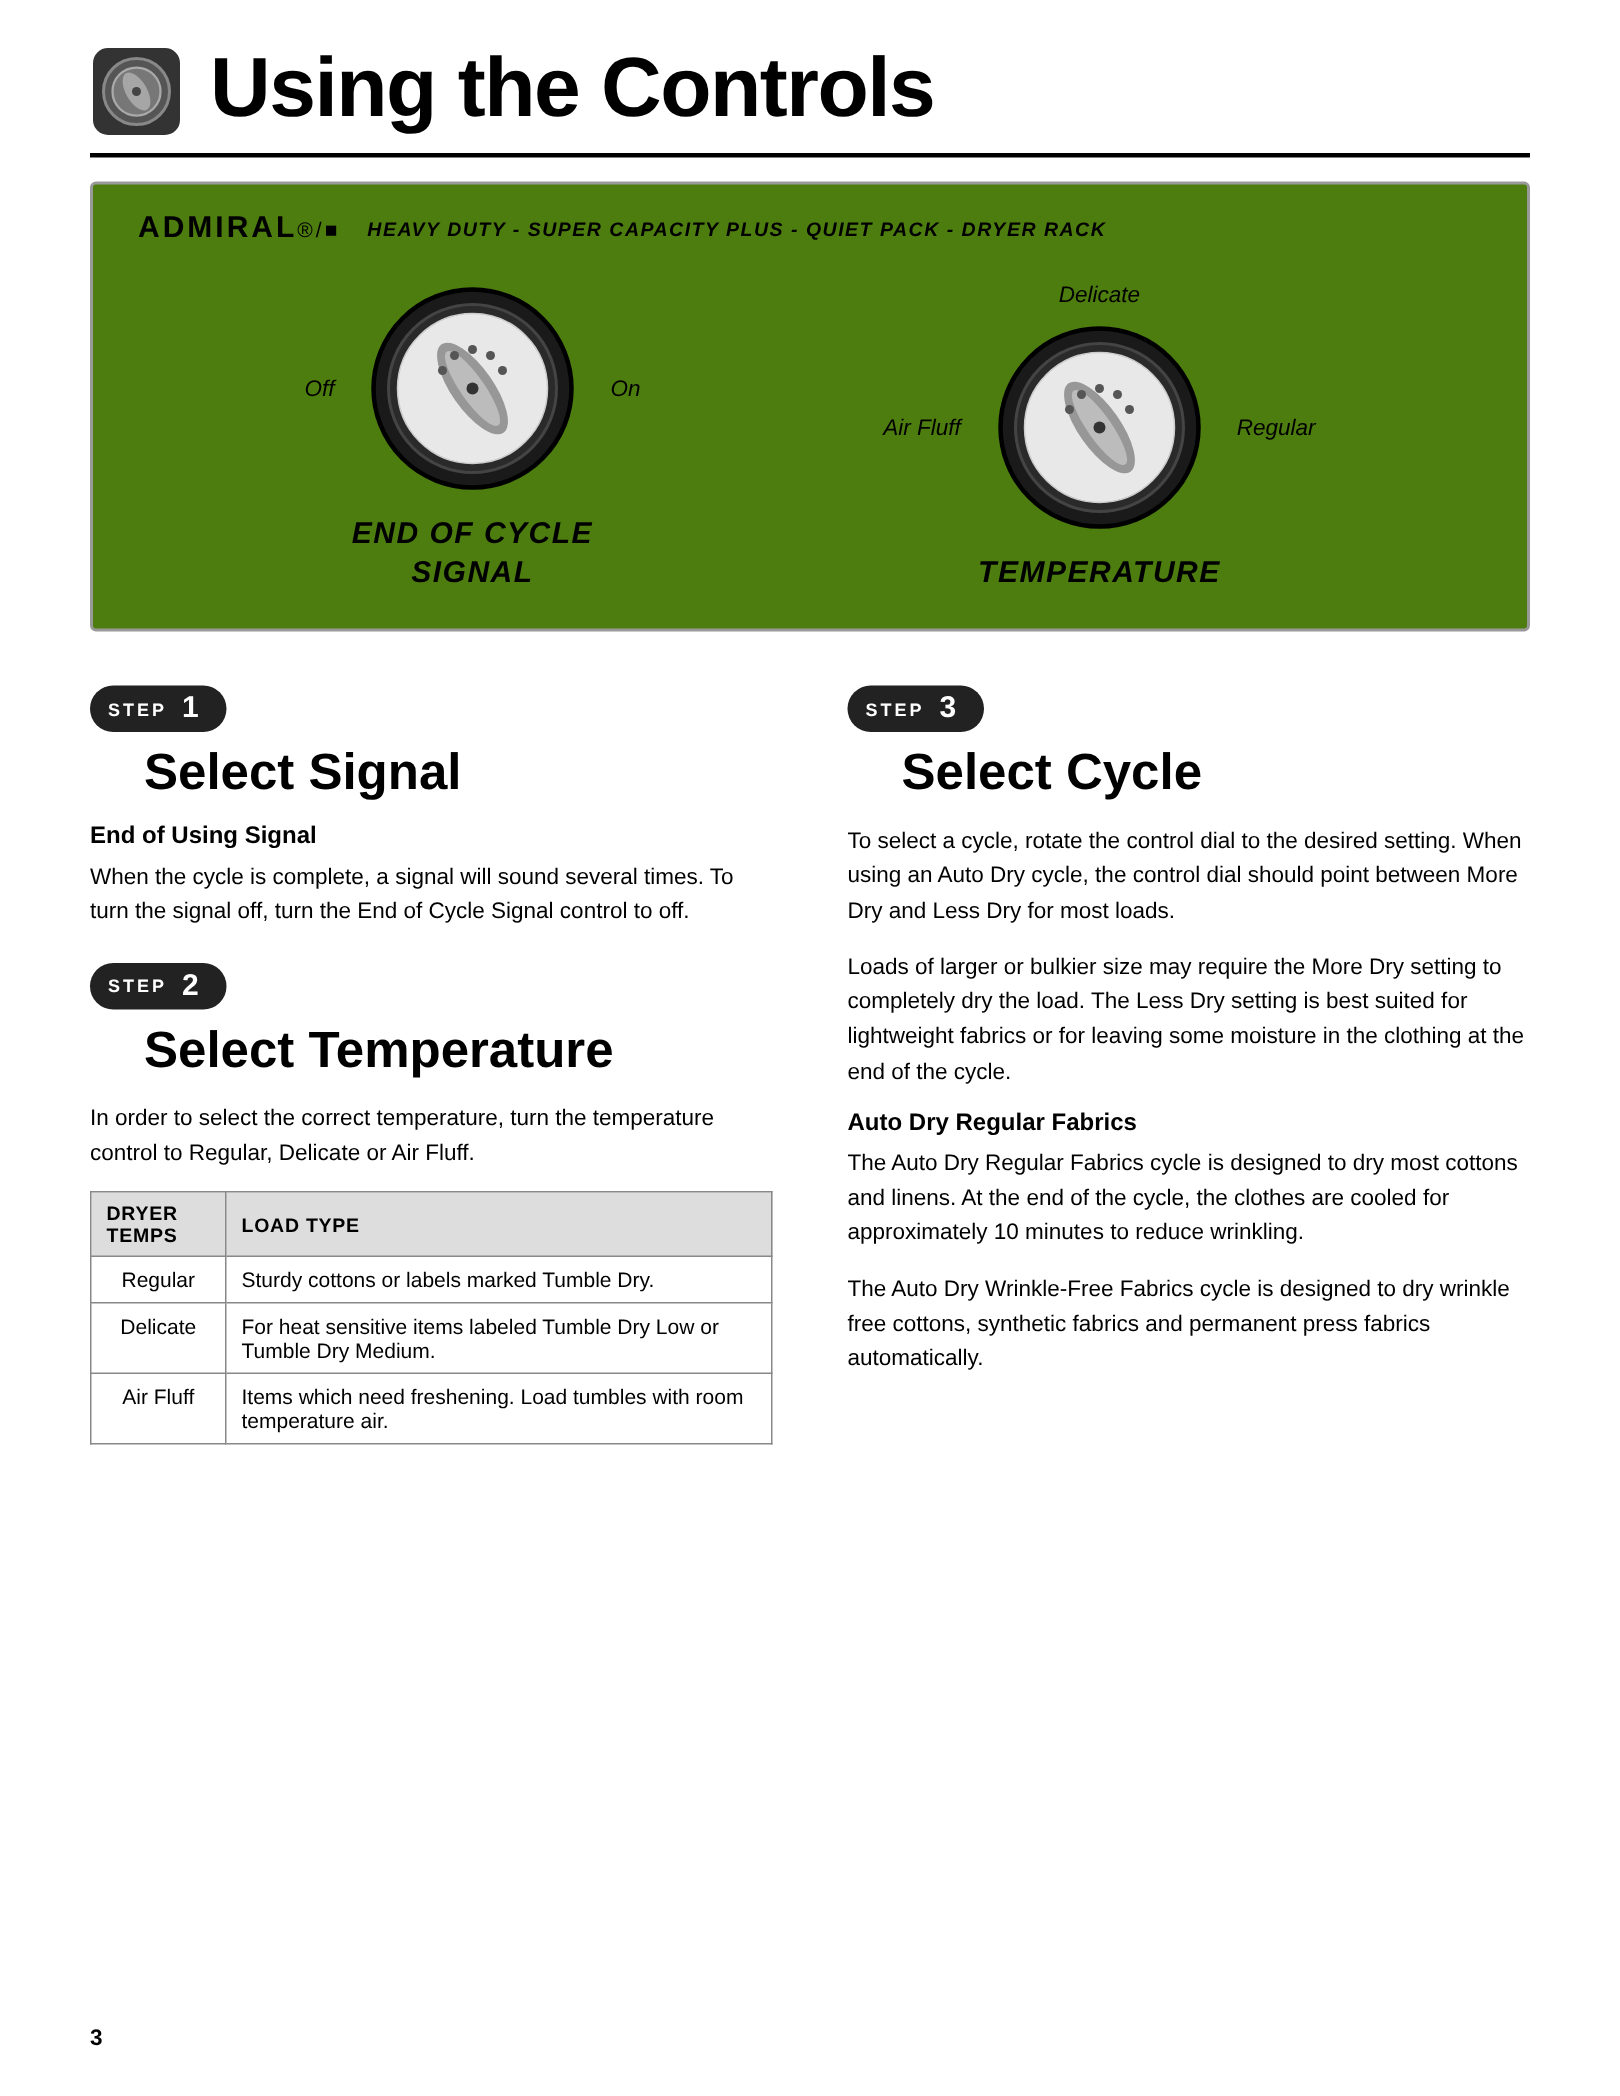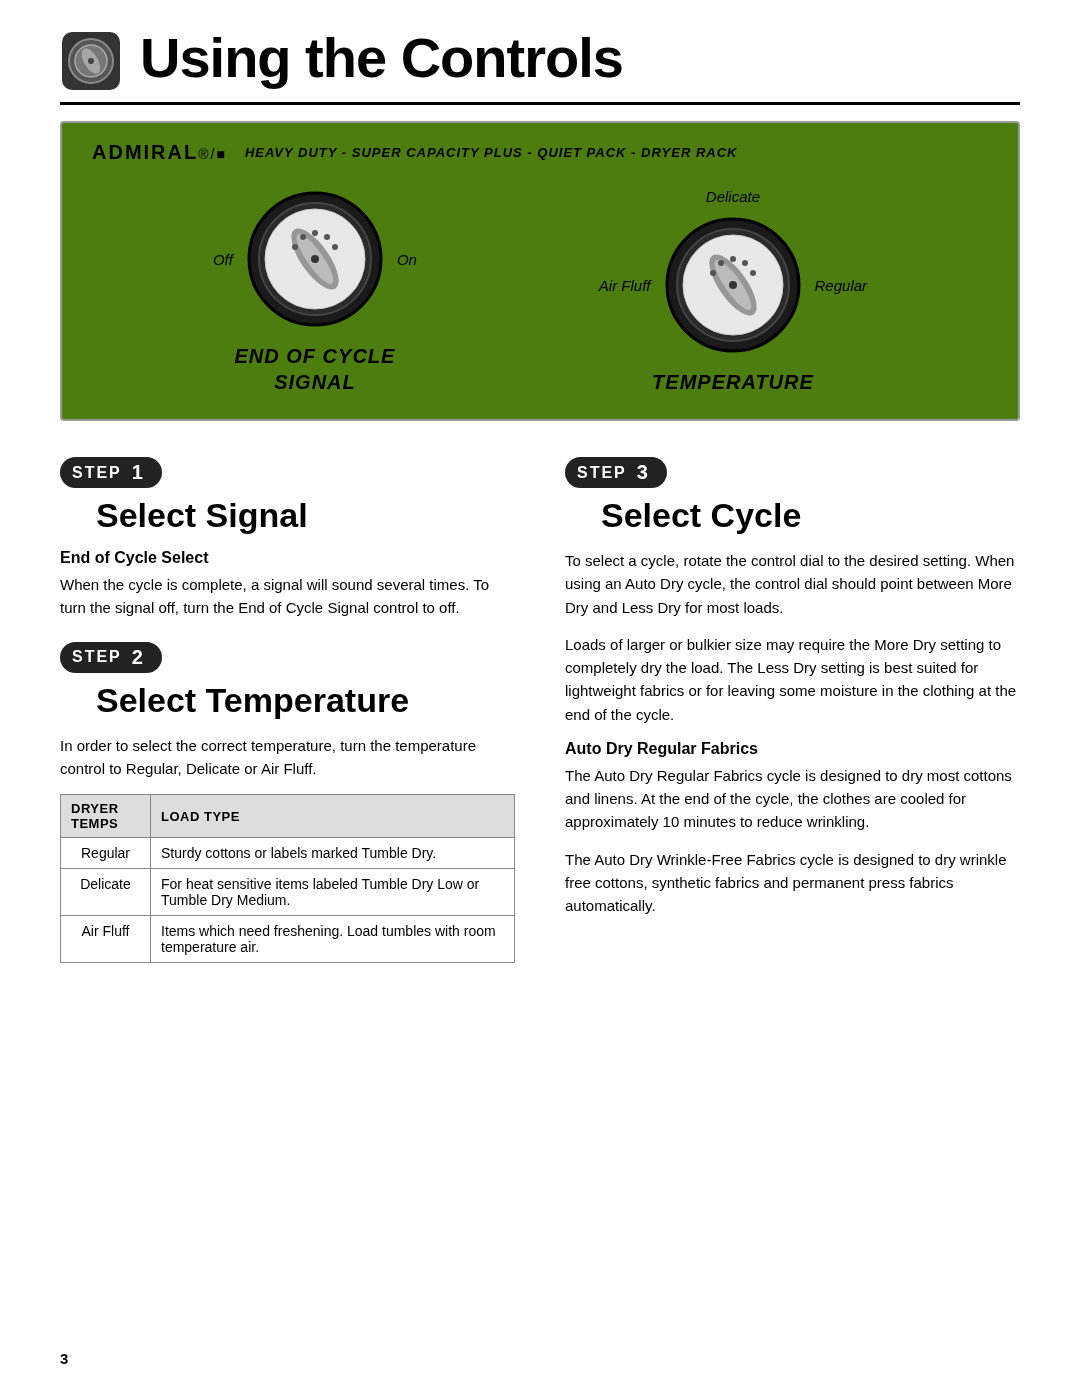--- a/index.html
+++ b/index.html
@@ -75,21 +75,21 @@
     .dial-container {
       display: flex;
       flex-direction: column;
       align-items: center;
       gap: 8px;
     }
 
     .dial-labels-side {
       display: flex;
       align-items: center;
-      gap: 8px;
+      gap: 18px;
       justify-content: center;
     }
 
     .dial-label-left {
       font-size: 15px;
       font-style: italic;
       margin-right: 4px;
     }
     .dial-label-right {
       font-size: 15px;
@@ -134,21 +134,21 @@
       font-size: 15px;
       font-weight: 900;
       border-radius: 22px;
       padding: 4px 18px 4px 12px;
       letter-spacing: 1px;
       display: flex;
       align-items: center;
       gap: 10px;
     }
     .step-badge-word {
-      font-size: 16px;
+      font-size: 12px;
       font-weight: 900;
       letter-spacing: 2px;
     }
     .step-badge-num {
       font-size: 20px;
       font-weight: 900;
     }
 
     .step-title {
       font-size: 34px;
@@ -305,21 +305,21 @@
   <div class="steps-col">
 
     <div class="step-section">
       <div class="step-badge-row">
         <div class="step-badge">
           <span class="step-badge-word">STEP</span>
           <span class="step-badge-num">1</span>
         </div>
       </div>
       <h2 class="step-title">Select Signal</h2>
-      <div class="step-subtitle">End of Cycle Select</div>
+      <div class="step-subtitle">End of Using Signal</div>
       <p class="step-body">When the cycle is complete, a signal will sound several times. To turn the signal off, turn the End of Cycle Signal control to off.</p>
     </div>
 
     <div class="step-section">
       <div class="step-badge-row">
         <div class="step-badge">
           <span class="step-badge-word">STEP</span>
           <span class="step-badge-num">2</span>
         </div>
       </div>

